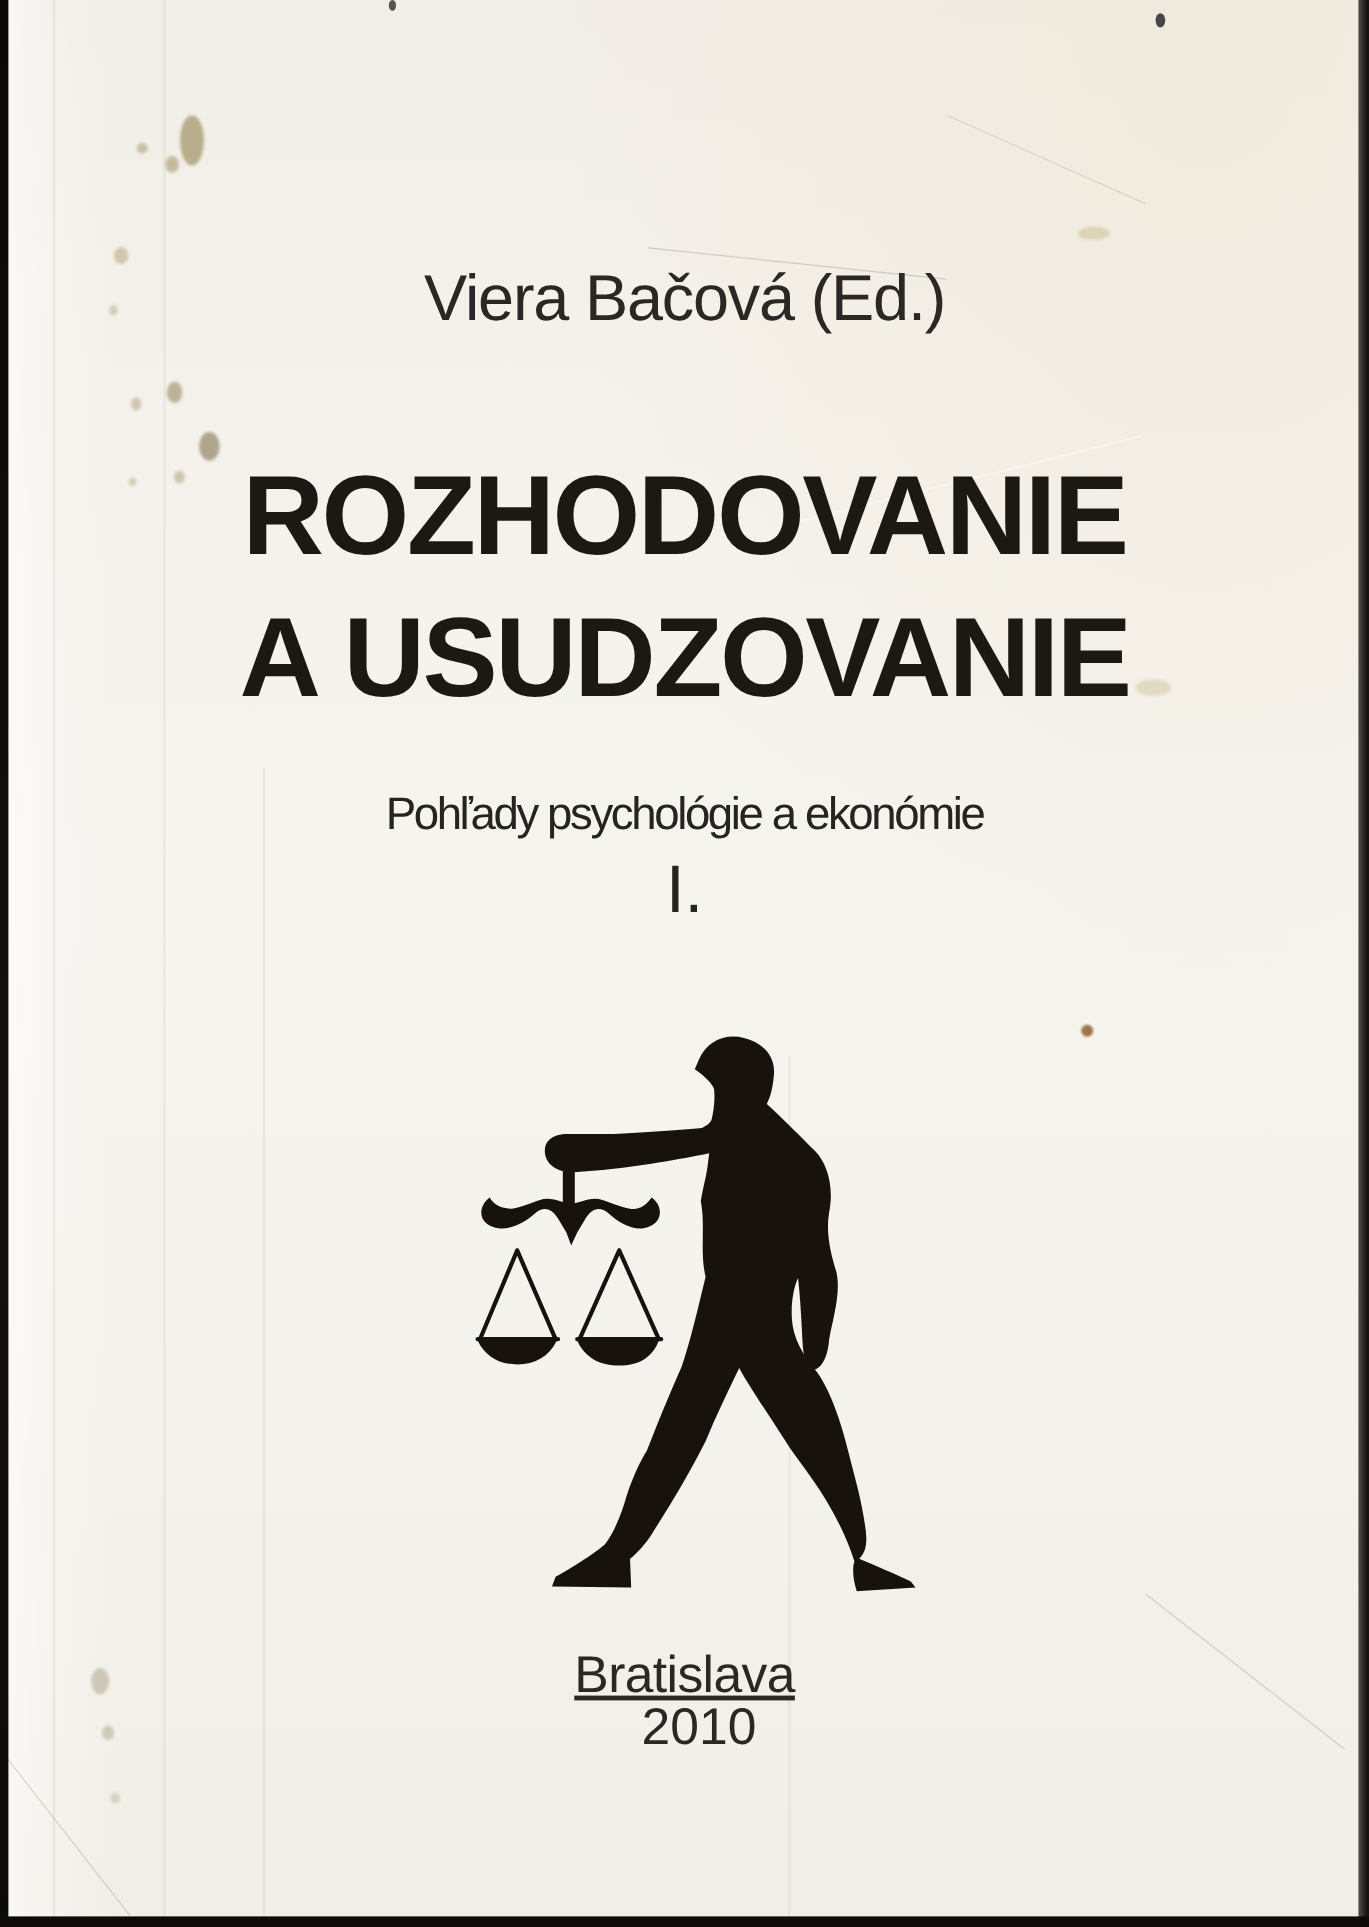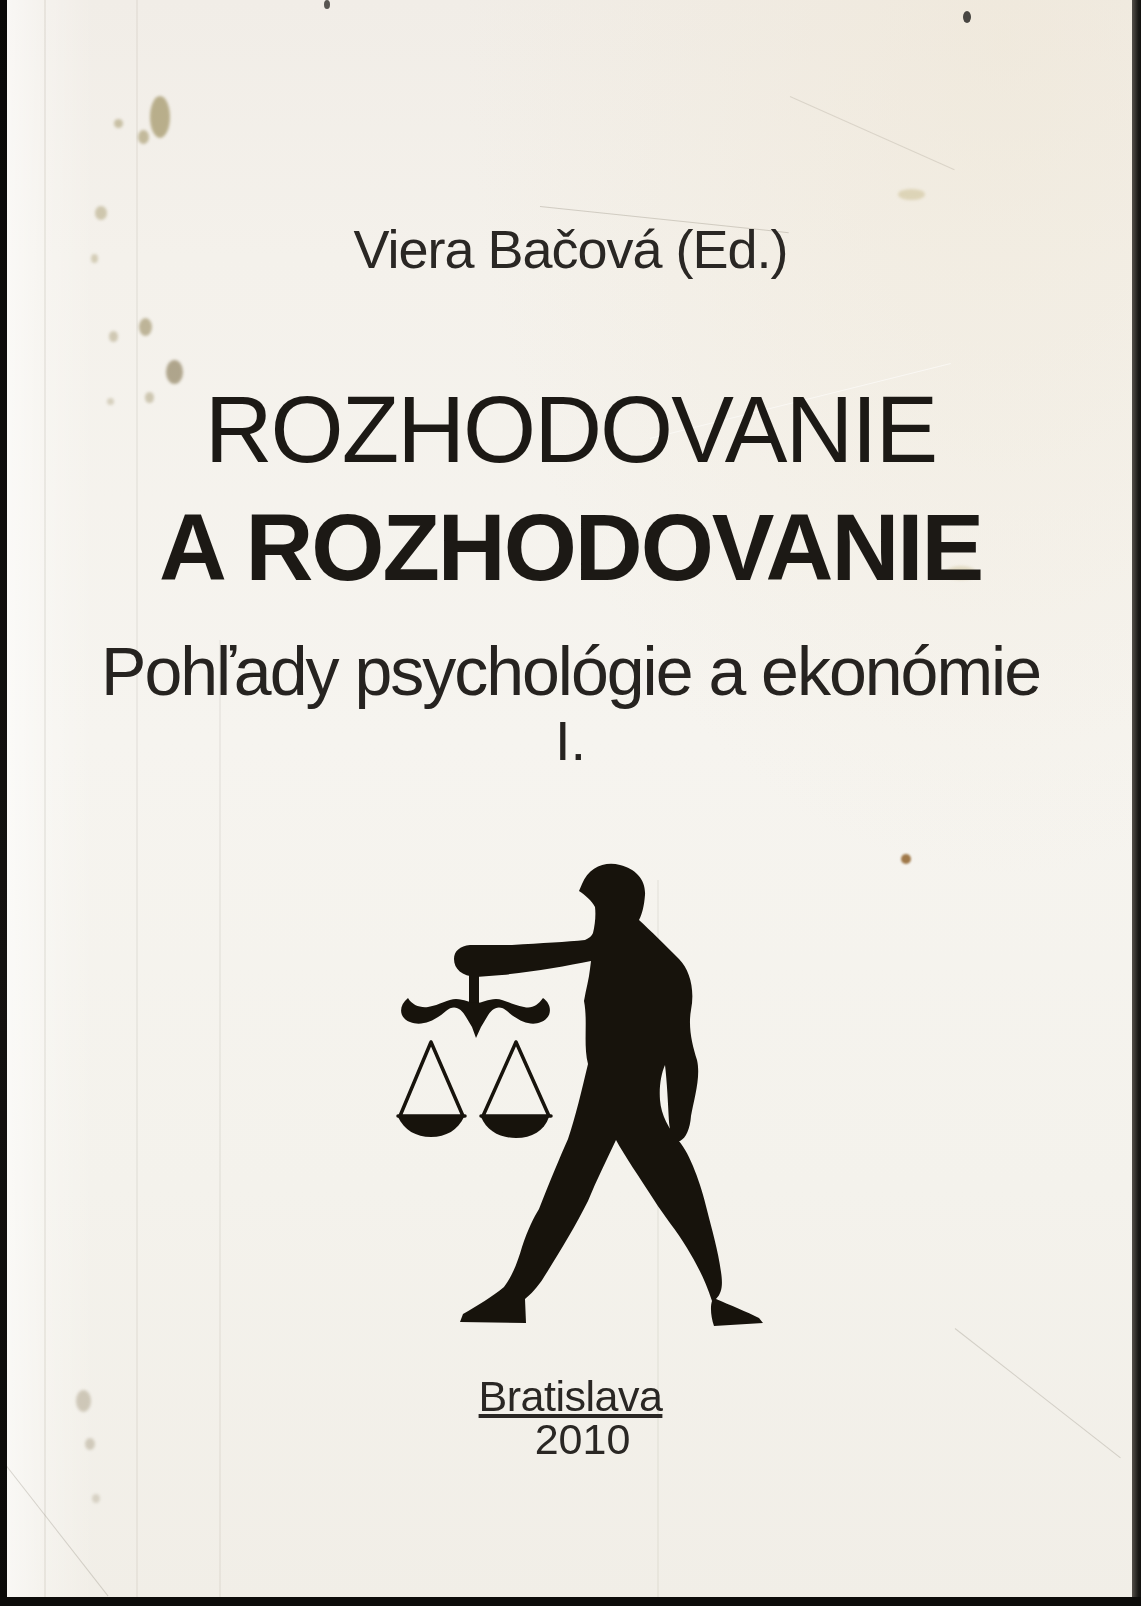--- a/index.html
+++ b/index.html
@@ -10,23 +10,23 @@
   body{font-family:"Liberation Sans",sans-serif;background:#111;}
   .scan{
     position:relative;width:1141px;height:1606px;overflow:hidden;
     background:
       radial-gradient(ellipse at 88% 2%, rgba(238,228,208,0.45), rgba(238,228,208,0) 38%),
       linear-gradient(90deg, rgba(255,255,255,0.55) 9px, rgba(255,255,255,0.28) 42px, rgba(255,255,255,0) 95px),
       linear-gradient(180deg,#f1ede7 0%,#f4f1eb 16%,#f6f4ef 46%,#f4f2ec 74%,#f1eee7 100%);
   }
   .txt{position:absolute;left:0;width:100%;text-align:center;color:var(--ink);line-height:1.05;white-space:nowrap;}
   .author  {top:221px;font-size:54px;letter-spacing:-1px;color:#2a2724;}
-  .title1  {top:381px;font-size:94px;font-weight:400;letter-spacing:-2px;color:#1c1915;}
+  .title1  {top:381px;font-size:94px;font-weight:700;letter-spacing:-2px;color:#1c1915;}
   .title2  {top:499px;font-size:94px;font-weight:700;letter-spacing:-2px;color:#1c1915;}
-  .subtitle{top:636px;font-size:68px;letter-spacing:-2px;color:#262320;}
+  .subtitle{top:660px;font-size:38px;letter-spacing:-2px;color:#262320;}
   .volume  {top:712px;font-size:56px;color:#262320;}
   .place   {top:1374px;font-size:43px;letter-spacing:-0.5px;color:#2a2724;text-decoration:underline;}
   .year    {top:1417px;font-size:43px;color:#2a2724;margin-left:12px;}
 
   .figure{position:absolute;left:393px;top:850px;width:375px;height:480px;color:var(--silhouette);}
 
   
   .edge{position:absolute;}
   .edge-left  {left:0;top:0;width:7px;height:100%;background:linear-gradient(180deg,#090807,#141210 60%,#0b0a08);}
   .edge-bottom{left:0;bottom:0;width:100%;height:9px;background:#0d0c0a;}
@@ -90,21 +90,21 @@
   <div class="stain s17"></div>
   <div class="stain s18"></div>
   <div class="scratch k1"></div>
   <div class="scratch k2"></div>
   <div class="scratch k3"></div>
   <div class="scratch k4"></div>
   <div class="scratch k5"></div>
 
   <div class="txt author">Viera Bačová (Ed.)</div>
   <div class="txt title1">ROZHODOVANIE</div>
-  <div class="txt title2">A ROZHODOVANIE</div>
+  <div class="txt title2">A USUDZOVANIE</div>
   <div class="txt subtitle">Pohľady psychológie a ekonómie</div>
   <div class="txt volume">I.</div>
   <div class="txt place">Bratislava</div>
   <div class="txt year">2010</div>
 
   <svg class="figure" viewBox="0 0 375 480" aria-hidden="true">
     <g fill="currentColor" stroke="none">
 
       <path d="
         M 189,34

